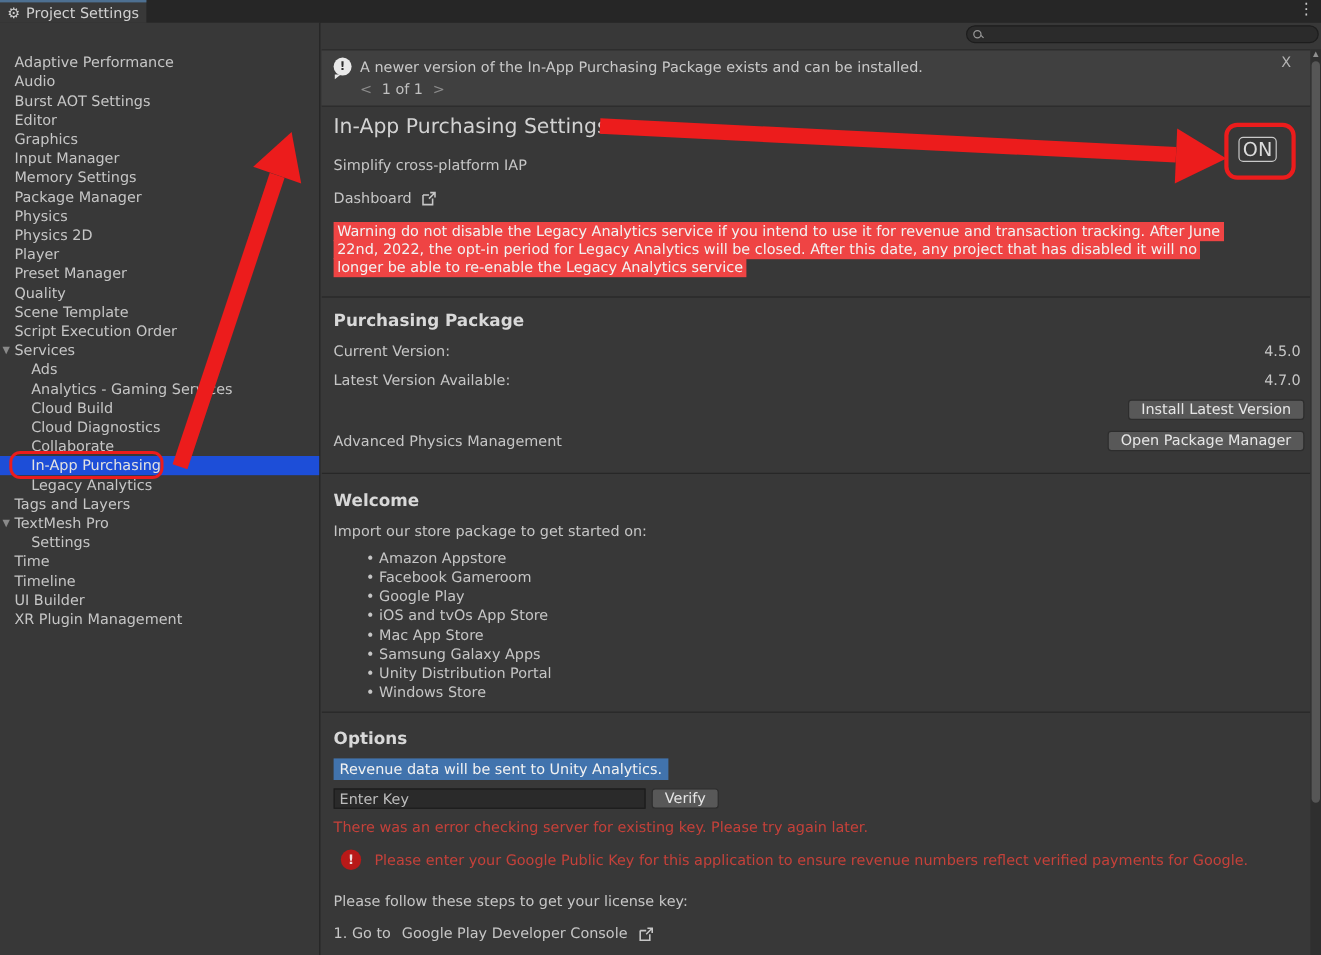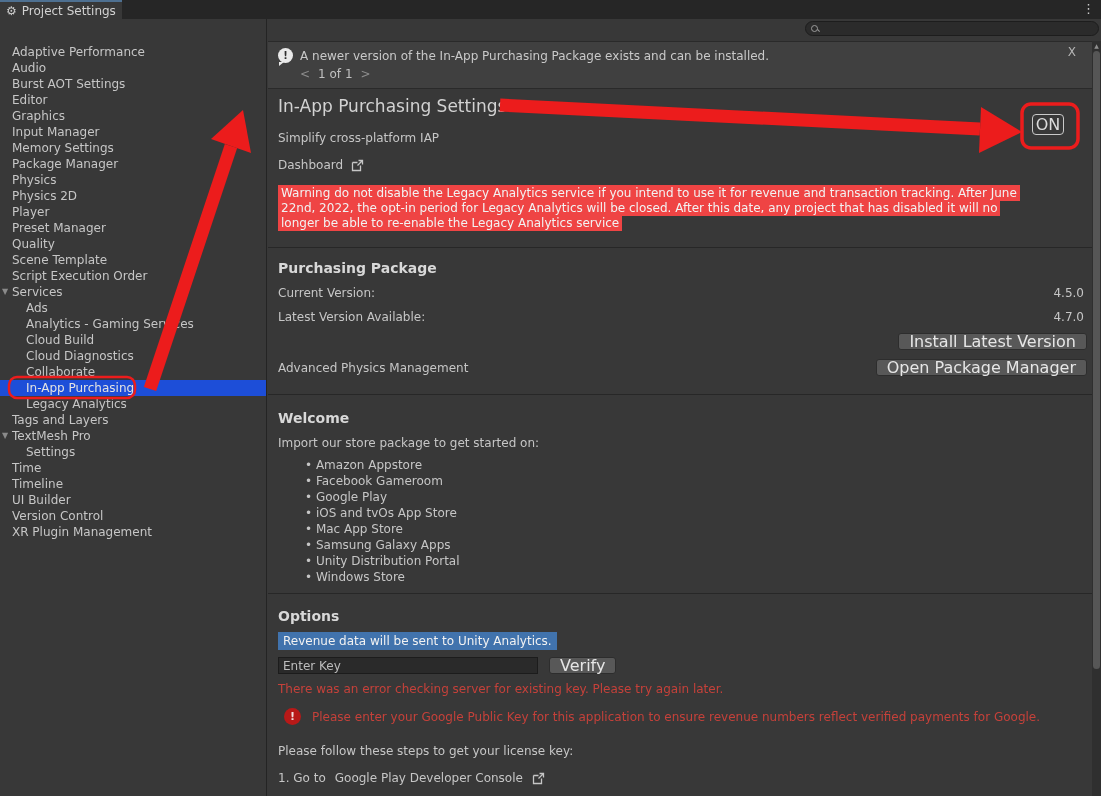--- a/index.html
+++ b/index.html
@@ -46,29 +46,29 @@
   .warnblock span{background:#ef4444;color:#f2f2f2;padding:1px 3px;
      -webkit-box-decoration-break:clone;box-decoration-break:clone;}
   .divider{height:1px;background:#272727;margin-left:-10px;}
   .d1{margin-top:16px;} .d2{margin-top:18px;} .d3{margin-top:8px;}
   .sec-head{font-size:14px;font-weight:bold;color:#d8d8d8;}
   .ph-head{margin-top:12px;} .w-head{margin-top:15px;} .o-head{margin-top:14px;}
   .kv-row{display:flex;justify-content:space-between;padding-right:8px;margin-top:10px;height:14px;align-items:center;}
   .btn-row{display:flex;justify-content:flex-end;padding-right:5px;margin-top:9px;align-items:center;}
   .btn-row.with-label{justify-content:space-between;}
   .ubtn{background:#585858;border:1px solid #2d2d2d;border-radius:3px;color:#e6e6e6;
-     font-size:16px;height:17px;line-height:15px;padding:0 10px;cursor:pointer;
+     font-size:12px;height:17px;line-height:15px;padding:0 10px;cursor:pointer;
      font-family:"DejaVu Sans","Liberation Sans",sans-serif;}
   .intro{margin-top:10px;}
   .stores{margin-top:7px;}
   .store-item{height:16px;line-height:16px;padding-left:27px;}
   .store-item::before{content:"• ";color:#c6c6c6;}
   .note-line{margin-top:10px;}
   .note-line span{background:#4173ad;color:#f2f2f2;padding:2px 5px;}
-  .key-row{margin-top:9px;display:flex;gap:11px;}
+  .key-row{margin-top:9px;display:flex;gap:5px;}
   .key-input{width:260px;height:17px;background:#2a2a2a;border:1px solid #1c1c1c;color:#cfcfcf;
      font-size:12px;padding:0 4px;font-family:"DejaVu Sans","Liberation Sans",sans-serif;}
   .key-input::placeholder{color:#bdbdbd;opacity:1;}
   .err-text{margin-top:8px;color:#c5413a;}
   .gwarn-row{margin-top:12px;display:flex;align-items:center;gap:11px;padding-left:6px;}
   .errcirc{flex:0 0 17px;width:17px;height:17px;background:#b81918;border-radius:50%;
      color:#f1dddd;font-weight:bold;text-align:center;line-height:17px;font-size:11px;}
   .gwarn-text{color:#c5413a;}
   .steps-intro{margin-top:19px;}
   .step1{margin-top:13px;display:flex;align-items:center;gap:9px;}
@@ -129,21 +129,20 @@
     <div class="side-item lvl1">Legacy Analytics</div>
     <div class="side-item">Tags and Layers</div>
     <div class="side-item">
       <span class="tri">▼</span>
       <span>TextMesh Pro</span>
     </div>
     <div class="side-item lvl1">Settings</div>
     <div class="side-item">Time</div>
     <div class="side-item">Timeline</div>
     <div class="side-item">UI Builder</div>
-    <div class="side-item">Version Control</div>
     <div class="side-item">XR Plugin Management</div>
   </div>
 
   <div class="banner">
     <div class="banner-row">
       <span class="bubble">!</span>
       <span>A newer version of the In-App Purchasing Package exists and can be installed.</span>
     </div>
     <div class="pager">
       <span class="chev">&lt;</span>

